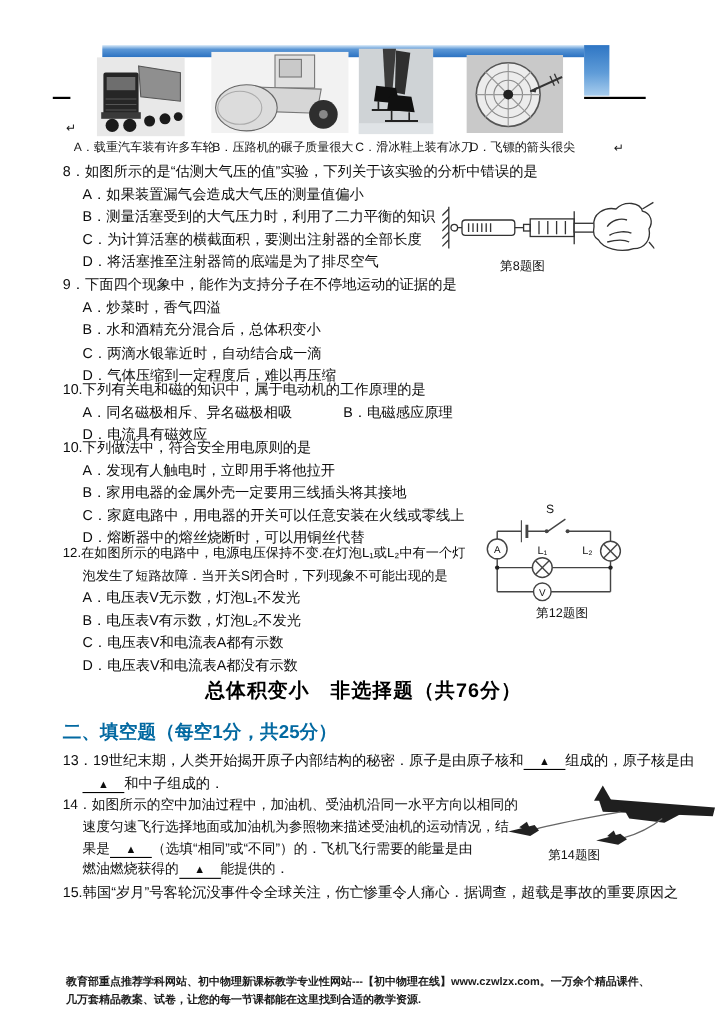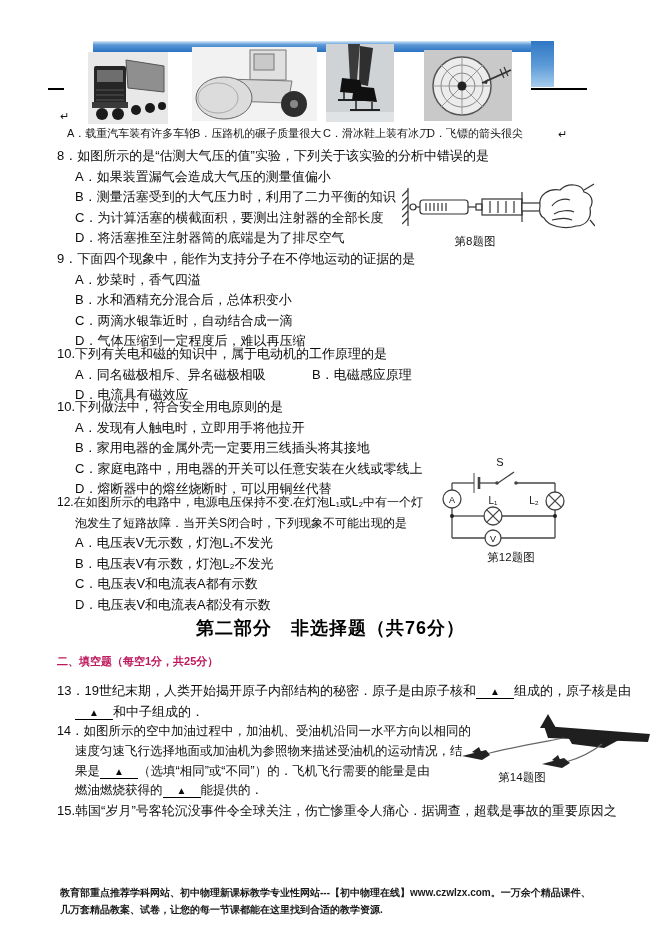--- a/index.html
+++ b/index.html
@@ -25,21 +25,21 @@
   .two-col{display:flex;}
   .col-l{width:237px;}
   .q12s{font-size:12px;}
   .q14block{font-size:12.5px;}
   .blank{display:inline-block;min-width:34px;text-align:center;border-bottom:1px solid #000;
          font-size:10px;line-height:12px;padding:0 2px;vertical-align:baseline;}
   .figure{position:absolute;}
   .figcap{font-size:11.5px;color:#151515;text-align:center;}
   .sec-title{left:0;top:616px;width:661px;text-align:center;font-size:18px;font-weight:bold;
              letter-spacing:1px;color:#000;}
-  .subtitle{left:57px;top:654px;font-size:11px;font-weight:bold;color:#be185d;white-space:nowrap;}
+  .subtitle{left:57px;top:654px;font-size:17px;font-weight:bold;color:#0369a1;white-space:nowrap;}
   .footer{left:60px;top:855px;width:575px;font-size:10px;line-height:17px;font-weight:600;
           color:#1a1a1a;margin-top:29px;}
   svg{display:block;}
 </style>
 </head>
 <body>
 
 <div class="page">
 
   <div class="abs banner-h"></div>
@@ -235,21 +235,21 @@
       <circle cx="117" cy="70" r="2" fill="#222"></circle>
       <text x="62" y="20" font-size="11" fill="#111" text-anchor="middle">S</text>
       <text x="55" y="58" font-size="10" fill="#111" text-anchor="middle">L₁</text>
       <text x="96" y="58" font-size="10" fill="#111" text-anchor="middle">L₂</text>
       <text x="14" y="57" font-size="9" fill="#111" text-anchor="middle">A</text>
       <text x="55" y="95.5" font-size="9" fill="#111" text-anchor="middle">V</text>
     </svg>
     <div class="figcap" style="margin-left:18px;width:110px;">第12题图</div>
   </div>
 
-  <div class="abs sec-title">第二部分　非选择题（共76分）</div>
+  <div class="abs sec-title">总体积变小　非选择题（共76分）</div>
   <div class="abs subtitle">二、填空题（每空1分，共25分）</div>
 
   <div class="qblock" style="top:681px;">
     <div class="line">
       <span>13．19世纪末期，人类开始揭开原子内部结构的秘密．原子是由原子核和</span><span class="blank">▲</span><span>组成的，原子核是由</span>
     </div>
     <div class="line" style="padding-left:18px;">
       <span class="blank">▲</span><span>和中子组成的．</span>
     </div>
   </div>

